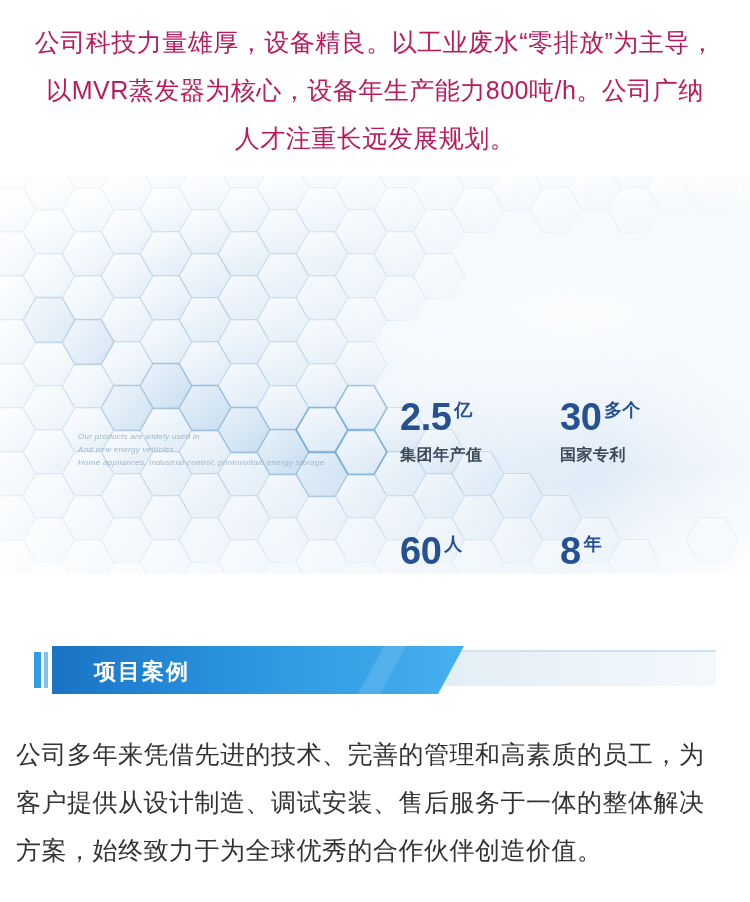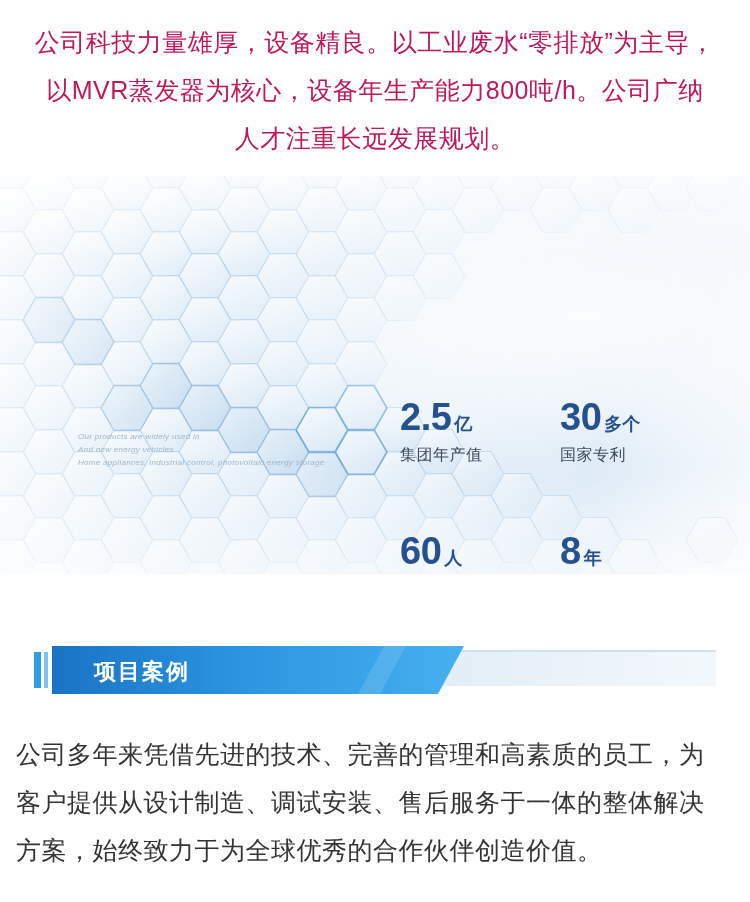--- a/index.html
+++ b/index.html
@@ -61,41 +61,42 @@
     display: flex;
   }
   .stat-row.row2 {
     margin-top: 66px;
   }
   .stat {
     width: 160px;
   }
   .stat .num-line {
     display: flex;
-    align-items: flex-end;
+    align-items: flex-start;
     color: #2a4e86;
   }
   .stat .num {
     font-size: 38px;
     font-weight: bold;
     line-height: 1;
     letter-spacing: -0.5px;
     color: #26508f;
   }
   .stat .unit {
     font-size: 18px;
     font-weight: bold;
     margin-left: 3px;
     color: #26508f;
   }
   .stat .caption {
     margin-top: 9px;
     font-size: 16px;
     color: #3c4a5a;
     letter-spacing: 0.5px;
+    font-weight: bold;
   }
   .stat.indent {
   }
 
   
   .hex-note {
     position: absolute;
     left: 78px;
     top: 430px;
     font-size: 8px;

